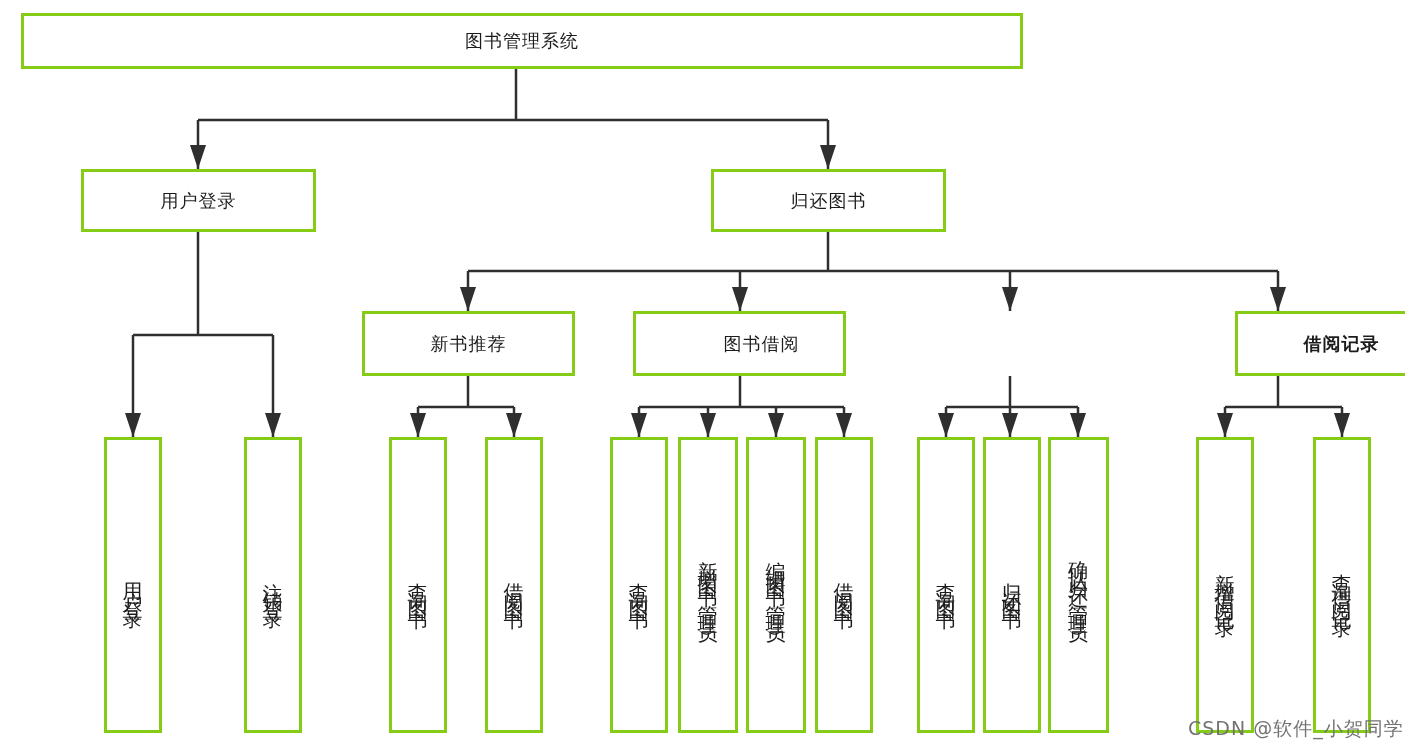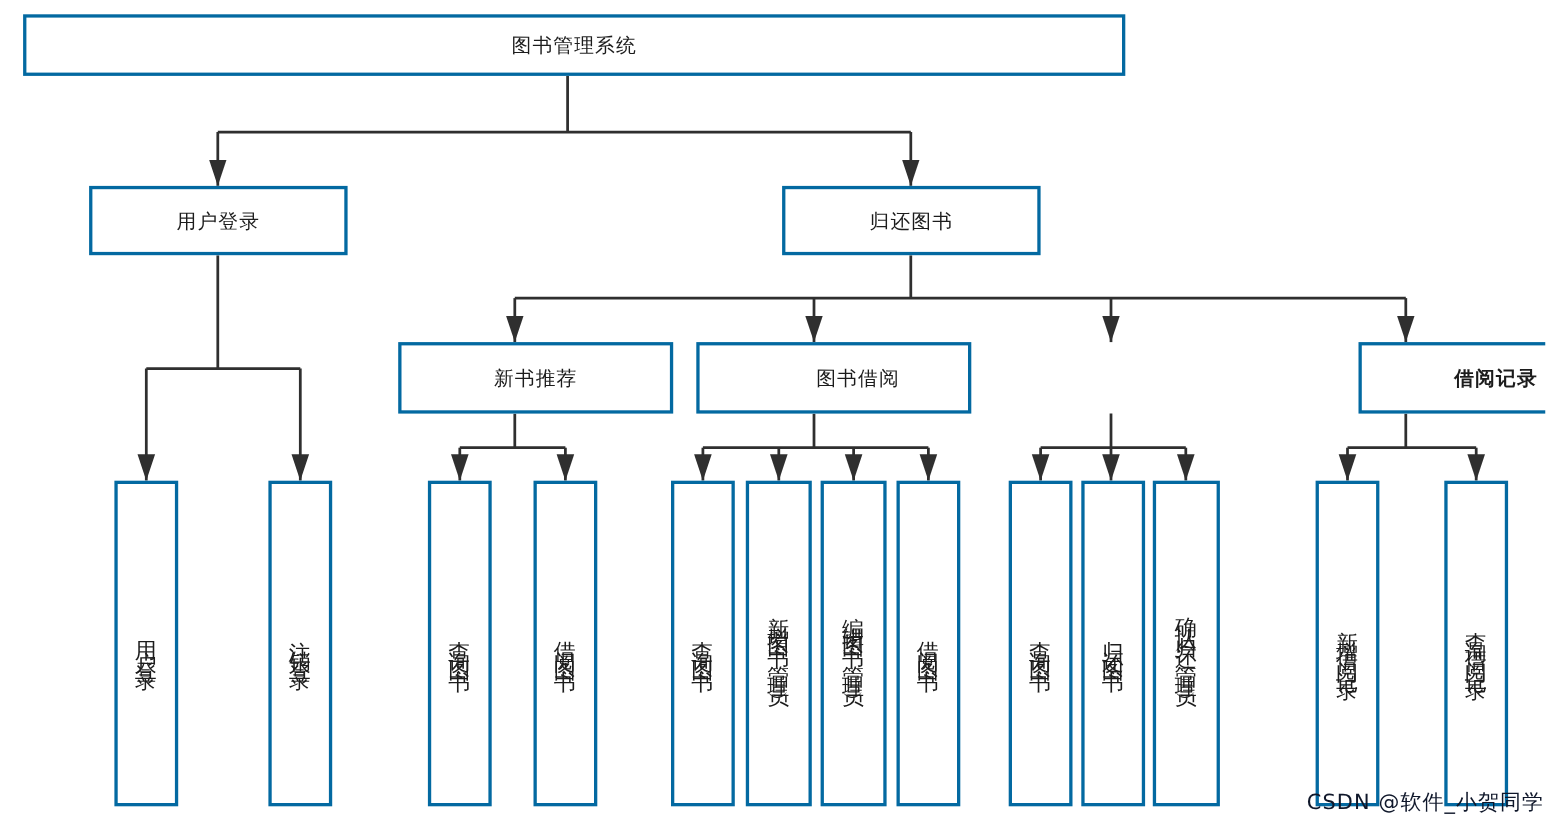--- a/index.html
+++ b/index.html
@@ -14,21 +14,21 @@
   }
   svg.connectors {
     position: absolute;
     left: 0; top: 0;
     width: 1405px; height: 747px;
     pointer-events: none;
   }
   .box {
     position: absolute;
     box-sizing: border-box;
-    border: 3px solid #0369a1;
+    border: 3px solid #84cc16;
     background: #ffffff;
     display: grid;
     place-items: center;
   }
   .h-label {
     font-size: 18px;
     color: #1c1c1c;
     letter-spacing: 1px;
     white-space: nowrap;
   }
@@ -40,21 +40,21 @@
     letter-spacing: 9px;
     color: #1c1c1c;
     white-space: nowrap;
   }
   
   .n-root   { left: 21px;   top: 13px;  width: 1002px; height: 56px; }
   
   .n-login  { left: 81px;   top: 169px; width: 235px;  height: 63px; }
   .n-mgmt   { left: 711px;  top: 169px; width: 235px;  height: 63px; }
   
-  .l3 { top: 311px; width: 250px; height: 65px; }
+  .l3 { top: 311px; width: 213px; height: 65px; }
   .n-newrec  { left: 362px;  }
   .n-borrow  { left: 633px; padding-left: 44px;  }
   .n-current { left: 903px;  }
   .n-records { left: 1235px; font-weight: bold; }
   
   .leaf { top: 437px; width: 58px; height: 296px; }
   .lf1  { left: 104px; }
   .lf2  { left: 244px; }
   .lf3  { left: 389px; }
   .lf4  { left: 485px; }
@@ -65,21 +65,21 @@
   .lf9  { left: 917px; }
   .lf10 { left: 983px; }
   .lf11 { left: 1048px; width: 61px; }
   .lf12 { left: 1196px; }
   .lf13 { left: 1313px; }
   .watermark {
     position: absolute;
     left: 1188px;
     top: 716px;
     font-size: 19px;
-    color: #0f172a;
+    color: #737373;
     letter-spacing: 1px;
     white-space: nowrap;
     z-index: 10;
   }
 </style>
 </head>
 <body>
 
 <div class="canvas">
 

